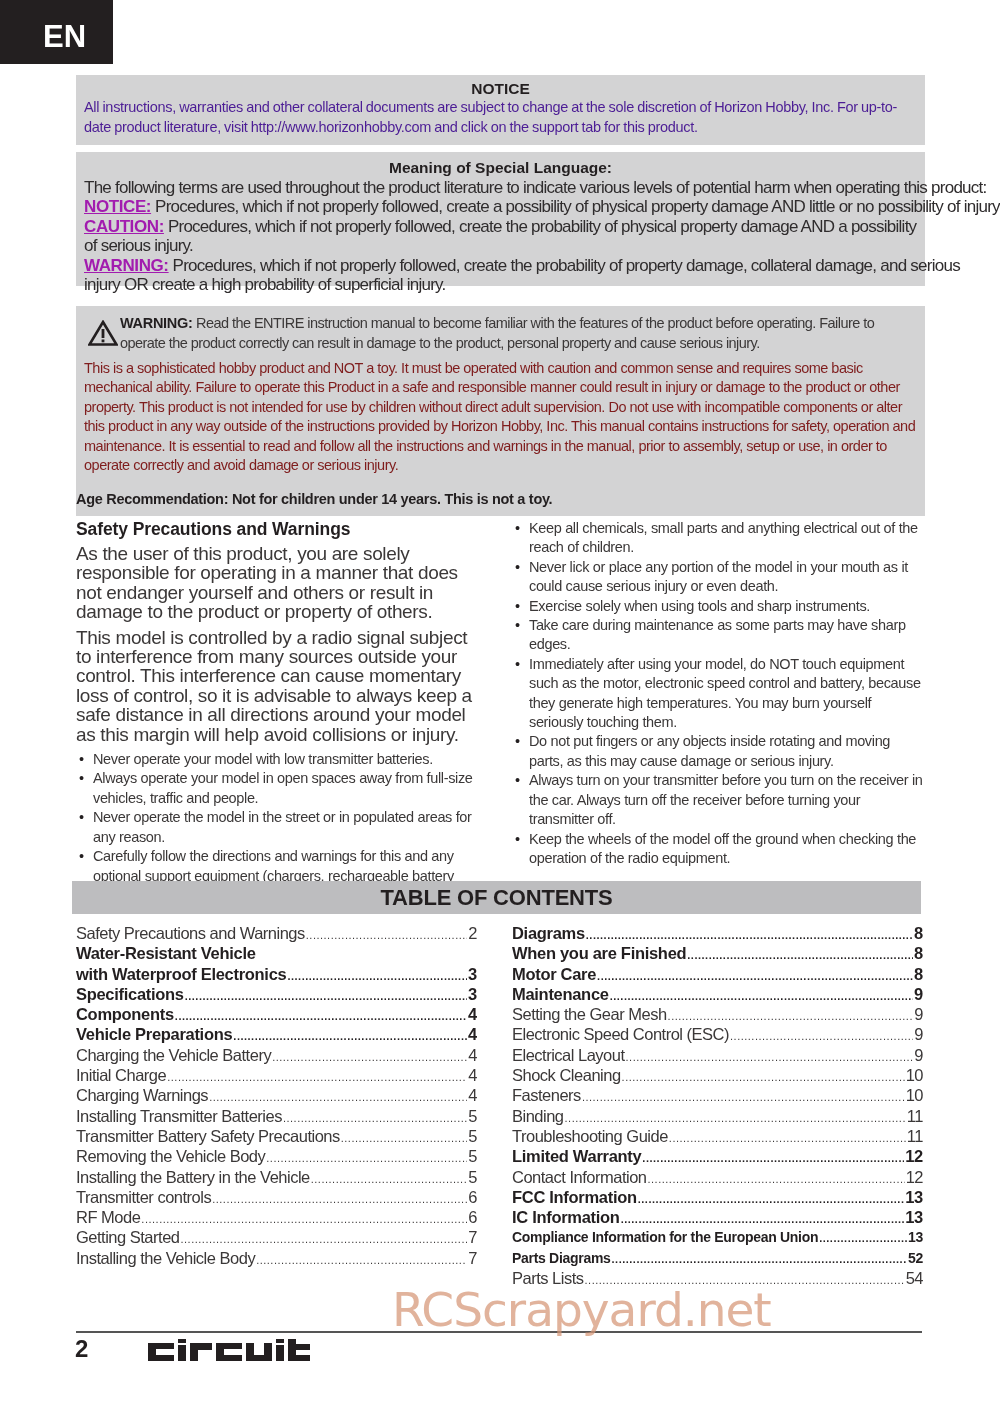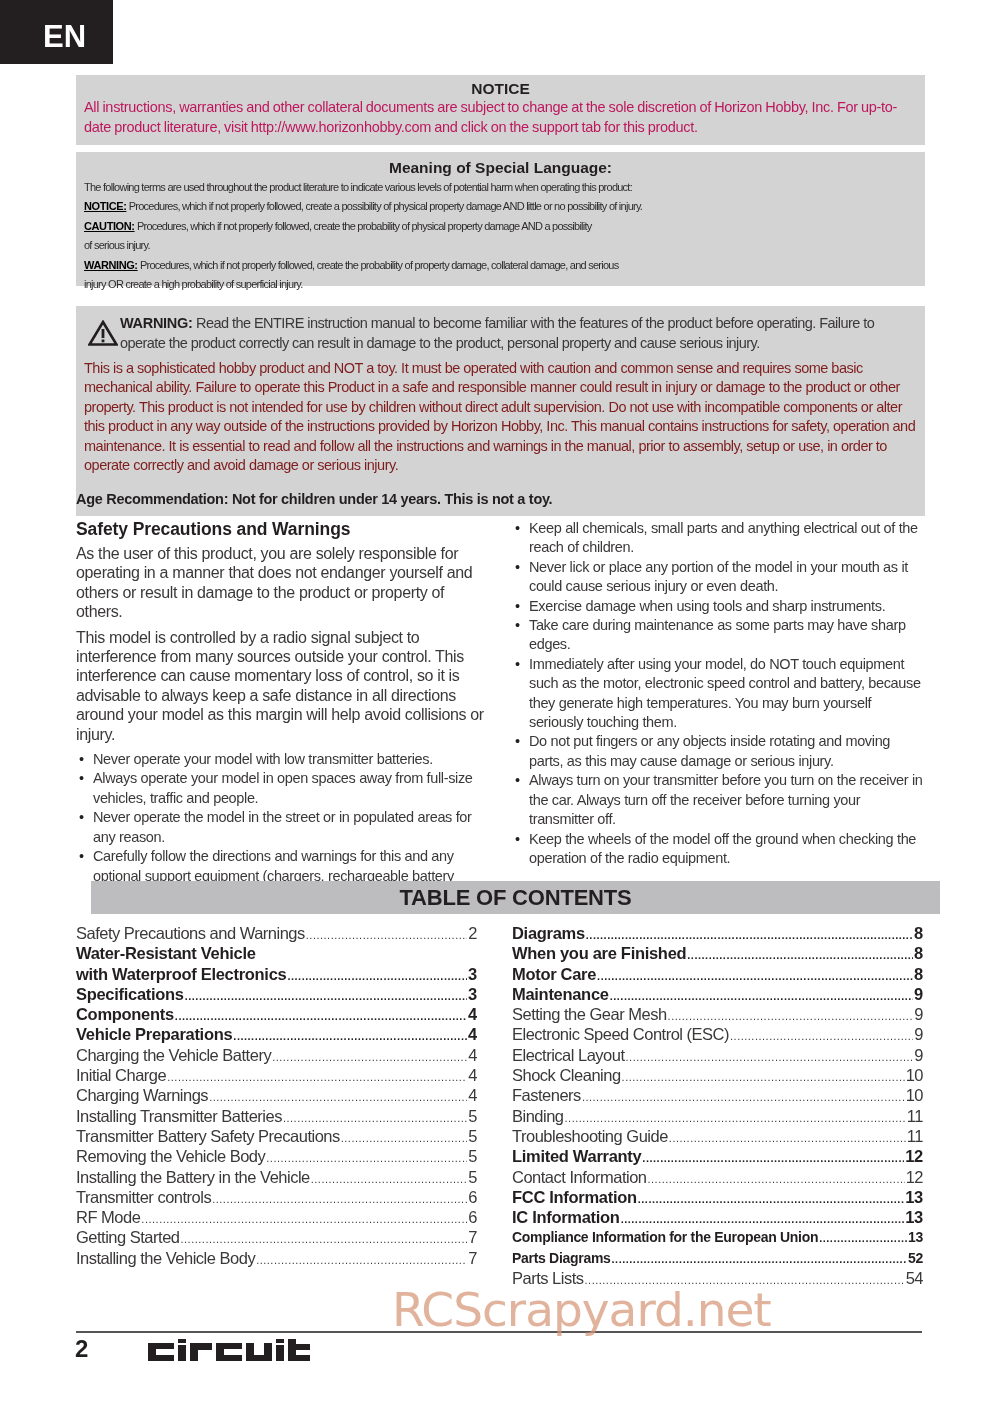--- a/index.html
+++ b/index.html
@@ -7,46 +7,46 @@
   body { position: relative; font-family: "Liberation Sans", "DejaVu Sans", sans-serif; color: #231f20; }
 
   .lang-tab { position: absolute; left: 0; top: 0; width: 113px; height: 64px; background: #231f20; color: #fff;
     font-weight: bold; font-size: 31px; display: flex; align-items: center; justify-content: center; padding-top: 10px; padding-left: 16px; }
 
   .box { position: absolute; left: 76px; width: 849px; background: #d3d3d4; }
   .box p, .box .line { font-size: 14.5px; line-height: 19.5px; letter-spacing: -0.45px; }
 
   #notice { top: 75px; height: 70px; padding: 5px 8px; }
   #notice h3 { text-align: center; font-size: 15.5px; line-height: 18px; font-weight: bold; }
-  #notice p { color: #be185d; letter-spacing: -0.3px; word-spacing: -0.5px; }
+  #notice p { color: #4c1d95; letter-spacing: -0.3px; word-spacing: -0.5px; }
 
   #special { top: 152px; height: 134px; padding: 6px 8px; }
   #special h3 { text-align: center; font-size: 15.5px; line-height: 20px; font-weight: bold; }
-  #special .line { font-size: 11px; line-height: 19.4px; letter-spacing: -0.75px; color: #2f2c2d; white-space: nowrap; }
-  #special .term { font-weight: bold; text-decoration: underline; letter-spacing: -0.4px; color: #000000; }
+  #special .line { font-size: 17px; line-height: 19.4px; letter-spacing: -0.75px; color: #2f2c2d; white-space: nowrap; }
+  #special .term { font-weight: bold; text-decoration: underline; letter-spacing: -0.4px; color: #a21caf; }
 
   #warning { top: 306px; height: 210px; padding: 8px 8px; }
   #warning .warn-row { display: flex; align-items: flex-start; }
   #warning .warn-icon { width: 36px; flex: none; padding-top: 6px; padding-left: 4px; }
   #warning .warn-text { font-size: 14.5px; line-height: 19.5px; letter-spacing: -0.55px; color: #3b3838; }
   #warning .warn-text b { color: #231f20; letter-spacing: -0.3px; }
   #warning .body { margin-top: 6px; font-size: 14.5px; line-height: 19.4px; letter-spacing: -0.5px; color: #7f1d1d; }
 
   .age { position: absolute; left: 76px; top: 491px; font-size: 14.5px; font-weight: bold; letter-spacing: -0.3px; }
 
   .col { position: absolute; width: 410px; }
   #col-left { left: 76px; top: 517px; }
   #col-right { left: 512px; top: 519px; width: 415px; }
   .col h2 { font-size: 17.5px; font-weight: bold; line-height: 24px; margin-bottom: 3px; letter-spacing: -0.1px; }
-  .col p { font-size: 16px; line-height: 19.4px; color: #3b3838; letter-spacing: -0.35px; margin-bottom: 6px; }
+  .col p { font-size: 19px; line-height: 19.4px; color: #3b3838; letter-spacing: -0.35px; margin-bottom: 6px; }
   .col ul { list-style: none; }
   .col li { position: relative; padding-left: 17px; font-size: 14.5px; line-height: 19.4px; color: #3b3838; letter-spacing: -0.35px; }
   .col li .bullet { position: absolute; left: 3px; top: 0; color: #231f20; }
 
-  .toc-bar { position: absolute; left: 91px; top: 881px; width: 849px; height: 33px; background: #bdbdbf;
+  .toc-bar { position: absolute; left: 72px; top: 881px; width: 849px; height: 33px; background: #bdbdbf;
     text-align: center; font-size: 22px; font-weight: bold; line-height: 34px; letter-spacing: -0.2px; }
 
   .toc-col { position: absolute; top: 923px; }
   #toc-left { left: 76px; width: 401px; }
   #toc-right { left: 512px; width: 411px; }
   .toc-item { display: flex; align-items: baseline; height: 20.3px; font-size: 16.5px; line-height: 20.3px; color: #3b3838; letter-spacing: -0.5px; white-space: nowrap; overflow: hidden; }
   .toc-item.bold { font-weight: bold; color: #231f20; letter-spacing: -0.3px; }
   .toc-item.small { font-size: 14px; }
   .toc-item .t { flex: none; }
   .toc-item .dots { flex: 1 1 auto; overflow: hidden; margin: 0 1px; font-size: 11px; letter-spacing: 0.5px; }
@@ -106,21 +106,21 @@
     <li><span class="bullet">•</span><span>Always operate your model in open spaces away from full-size vehicles, traffic and people.</span></li>
     <li><span class="bullet">•</span><span>Never operate the model in the street or in populated areas for any reason.</span></li>
     <li><span class="bullet">•</span><span>Carefully follow the directions and warnings for this and any optional support equipment (chargers, rechargeable battery packs, etc.) you use.</span></li>
   </ul>
 </div>
 
 <div class="col" id="col-right">
   <ul>
     <li><span class="bullet">•</span><span>Keep all chemicals, small parts and anything electrical out of the reach of children.</span></li>
     <li><span class="bullet">•</span><span>Never lick or place any portion of the model in your mouth as it could cause serious injury or even death.</span></li>
-    <li><span class="bullet">•</span><span>Exercise damage when using tools and sharp instruments.</span></li>
+    <li><span class="bullet">•</span><span>Exercise solely when using tools and sharp instruments.</span></li>
     <li><span class="bullet">•</span><span>Take care during maintenance as some parts may have sharp edges.</span></li>
     <li><span class="bullet">•</span><span>Immediately after using your model, do NOT touch equipment such as the motor, electronic speed control and battery, because they generate high temperatures. You may burn yourself seriously touching them.</span></li>
     <li><span class="bullet">•</span><span>Do not put fingers or any objects inside rotating and moving parts, as this may cause damage or serious injury.</span></li>
     <li><span class="bullet">•</span><span>Always turn on your transmitter before you turn on the receiver in the car. Always turn off the receiver before turning your transmitter off.</span></li>
     <li><span class="bullet">•</span><span>Keep the wheels of the model off the ground when checking the operation of the radio equipment.</span></li>
   </ul>
 </div>
 
 <div class="toc-bar">TABLE OF CONTENTS</div>
 

